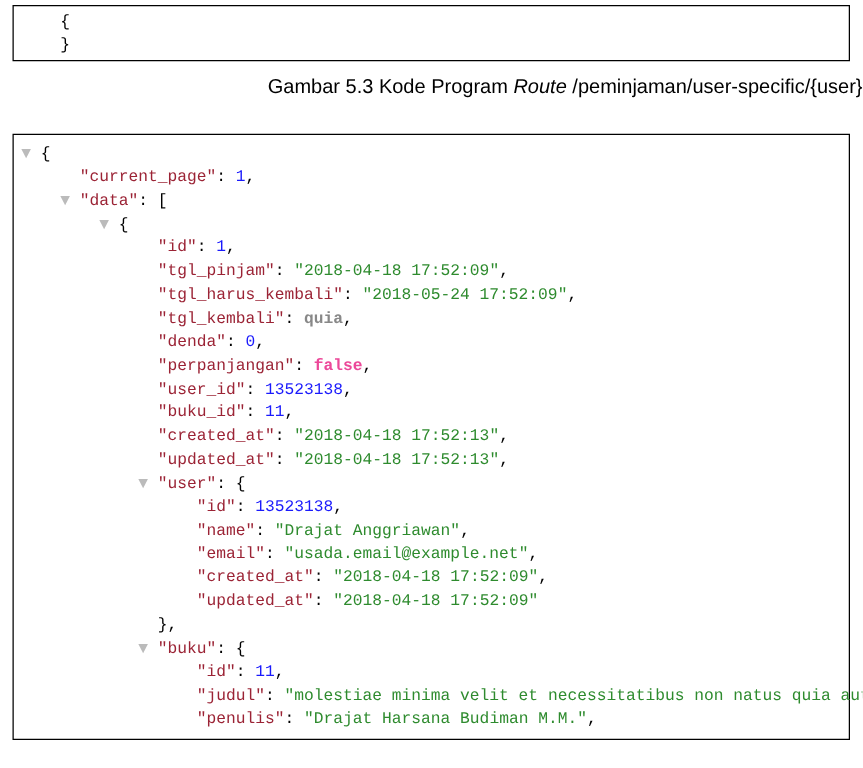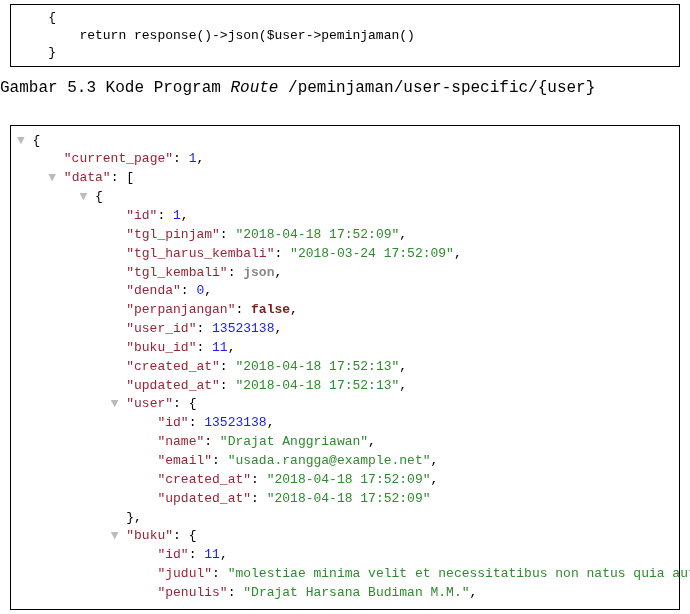--- a/index.html
+++ b/index.html
@@ -18,22 +18,22 @@
   }
   .box .line {
     white-space: pre;
     font-family: "Courier New", Courier, monospace;
     font-size: 13px;
     line-height: 1.35;
     color: #000;
     padding: 0 6px;
   }
   .caption {
-    text-align: left;
-    font-family: Liberation Mono, monospace;
+    text-align: right;
+    font-family: Liberation Sans, sans-serif;
     font-size: 16px;
     margin: 12px 0 28px 0;
     color: #000;
   }
   .json-box {
     border: 1px solid #000;
     margin: 4px 10px 10px 10px;
     padding: 6px 0 6px 0;
     background: #fff;
     font-family: Consolas, "Courier New", monospace;
@@ -45,55 +45,54 @@
     padding: 0 6px;
   }
   .caret {
     color: #bbb;
   }
   .punct { color: #000; }
   .brace { color: #000; }
   .key { color: #9b2335; } 
   .str { color: #2e8b2e; } 
   .num { color: #1a1afc; } 
-  .bool { color: #7f1d1d; font-weight: bold; }
+  .bool { color: #ec4899; font-weight: bold; }
   .null { color: #888; font-weight: bold; }
 </style>
 </head>
 <body>
 
 <div class="box">
   <div class="line">    {</div>
-  <div class="line">        return response()-&gt;json($user-&gt;peminjaman()</div>
   <div class="line">    }</div>
 </div>
 
 <div class="caption">
   <span>Gambar 5.3 Kode Program </span><i>Route</i><span> /peminjaman/user-specific/{user}</span>
 </div>
 
 <div class="json-box">
 <div class="jl"><span class="caret">▼ </span><span class="brace">{</span></div>
 <div class="jl">      <span class="key">"current_page"</span><span class="punct">: </span><span class="num">1</span><span class="punct">,</span></div>
 <div class="jl">    <span class="caret">▼ </span><span class="key">"data"</span><span class="punct">: [</span></div>
 <div class="jl">        <span class="caret">▼ </span><span class="brace">{</span></div>
 <div class="jl">              <span class="key">"id"</span><span class="punct">: </span><span class="num">1</span><span class="punct">,</span></div>
 <div class="jl">              <span class="key">"tgl_pinjam"</span><span class="punct">: </span><span class="str">"<span>2018-04-18 17:52:09</span>"</span><span class="punct">,</span></div>
-<div class="jl">              <span class="key">"tgl_harus_kembali"</span><span class="punct">: </span><span class="str">"<span>2018-03-24 17:52:09</span>"</span><span class="punct">,</span></div>
-<div class="jl">              <span class="key">"tgl_kembali"</span><span class="punct">: </span><span class="null">json</span><span class="punct">,</span></div>
+<div class="jl">              <span class="key">"tgl_harus_kembali"</span><span class="punct">: </span><span class="str">"<span>2018-05-24 17:52:09</span>"</span><span class="punct">,</span></div>
+<div class="jl">              <span class="key">"tgl_kembali"</span><span class="punct">: </span><span class="null">quia</span><span class="punct">,</span></div>
 <div class="jl">              <span class="key">"denda"</span><span class="punct">: </span><span class="num">0</span><span class="punct">,</span></div>
 <div class="jl">              <span class="key">"perpanjangan"</span><span class="punct">: </span><span class="bool">false</span><span class="punct">,</span></div>
 <div class="jl">              <span class="key">"user_id"</span><span class="punct">: </span><span class="num">13523138</span><span class="punct">,</span></div>
 <div class="jl">              <span class="key">"buku_id"</span><span class="punct">: </span><span class="num">11</span><span class="punct">,</span></div>
 <div class="jl">              <span class="key">"created_at"</span><span class="punct">: </span><span class="str">"<span>2018-04-18 17:52:13</span>"</span><span class="punct">,</span></div>
 <div class="jl">              <span class="key">"updated_at"</span><span class="punct">: </span><span class="str">"<span>2018-04-18 17:52:13</span>"</span><span class="punct">,</span></div>
 <div class="jl">            <span class="caret">▼ </span><span class="key">"user"</span><span class="punct">: </span><span class="brace">{</span></div>
 <div class="jl">                  <span class="key">"id"</span><span class="punct">: </span><span class="num">13523138</span><span class="punct">,</span></div>
 <div class="jl">                  <span class="key">"name"</span><span class="punct">: </span><span class="str">"<span>Drajat Anggriawan</span>"</span><span class="punct">,</span></div>
-<div class="jl">                  <span class="key">"email"</span><span class="punct">: </span><span class="str">"<span>usada.rangga@example.net</span>"</span><span class="punct">,</span></div>
+<div class="jl">                  <span class="key">"email"</span><span class="punct">: </span><span class="str">"<span>usada.email@example.net</span>"</span><span class="punct">,</span></div>
 <div class="jl">                  <span class="key">"created_at"</span><span class="punct">: </span><span class="str">"<span>2018-04-18 17:52:09</span>"</span><span class="punct">,</span></div>
 <div class="jl">                  <span class="key">"updated_at"</span><span class="punct">: </span><span class="str">"<span>2018-04-18 17:52:09</span>"</span></div>
 <div class="jl">              <span class="brace">}</span><span class="punct">,</span></div>
 <div class="jl">            <span class="caret">▼ </span><span class="key">"buku"</span><span class="punct">: </span><span class="brace">{</span></div>
 <div class="jl">                  <span class="key">"id"</span><span class="punct">: </span><span class="num">11</span><span class="punct">,</span></div>
 <div class="jl">                  <span class="key">"judul"</span><span class="punct">: </span><span class="str">"<span>molestiae minima velit et necessitatibus non natus quia aut qui</span>"</span></div>
 <div class="jl">                  <span class="key">"penulis"</span><span class="punct">: </span><span class="str">"<span>Drajat Harsana Budiman M.M.</span>"</span><span class="punct">,</span></div>
 
 </div>
 

